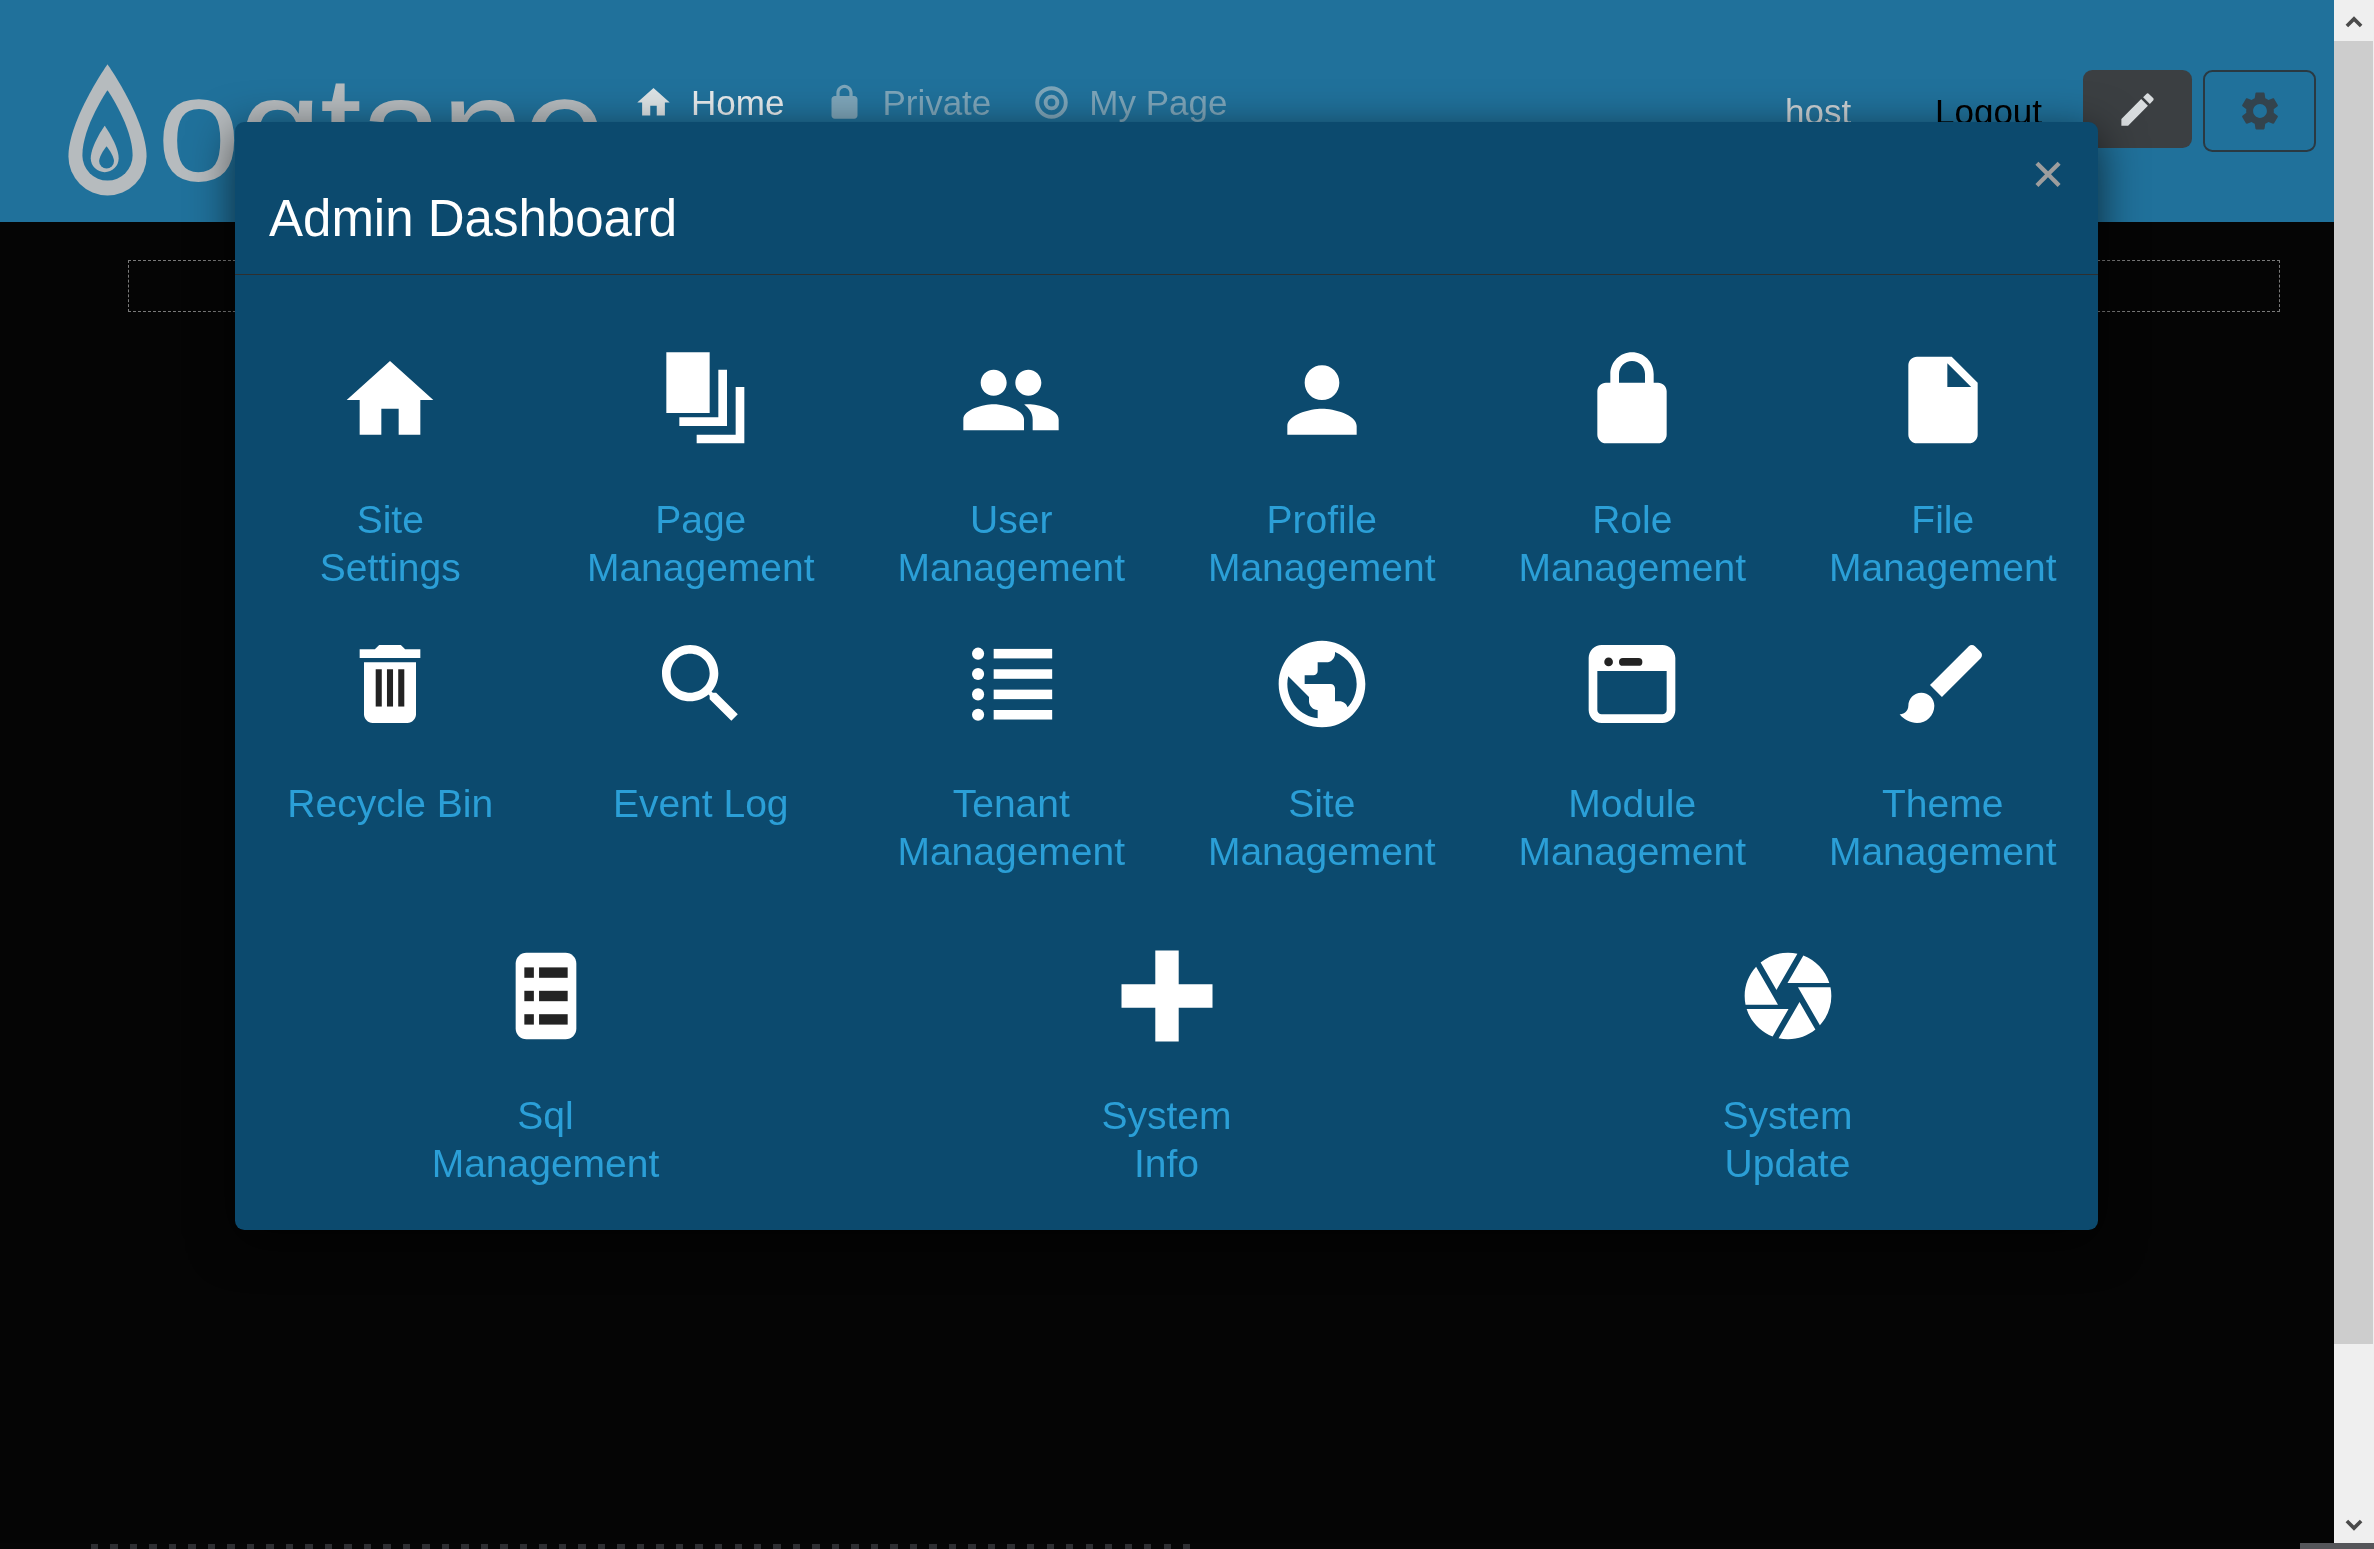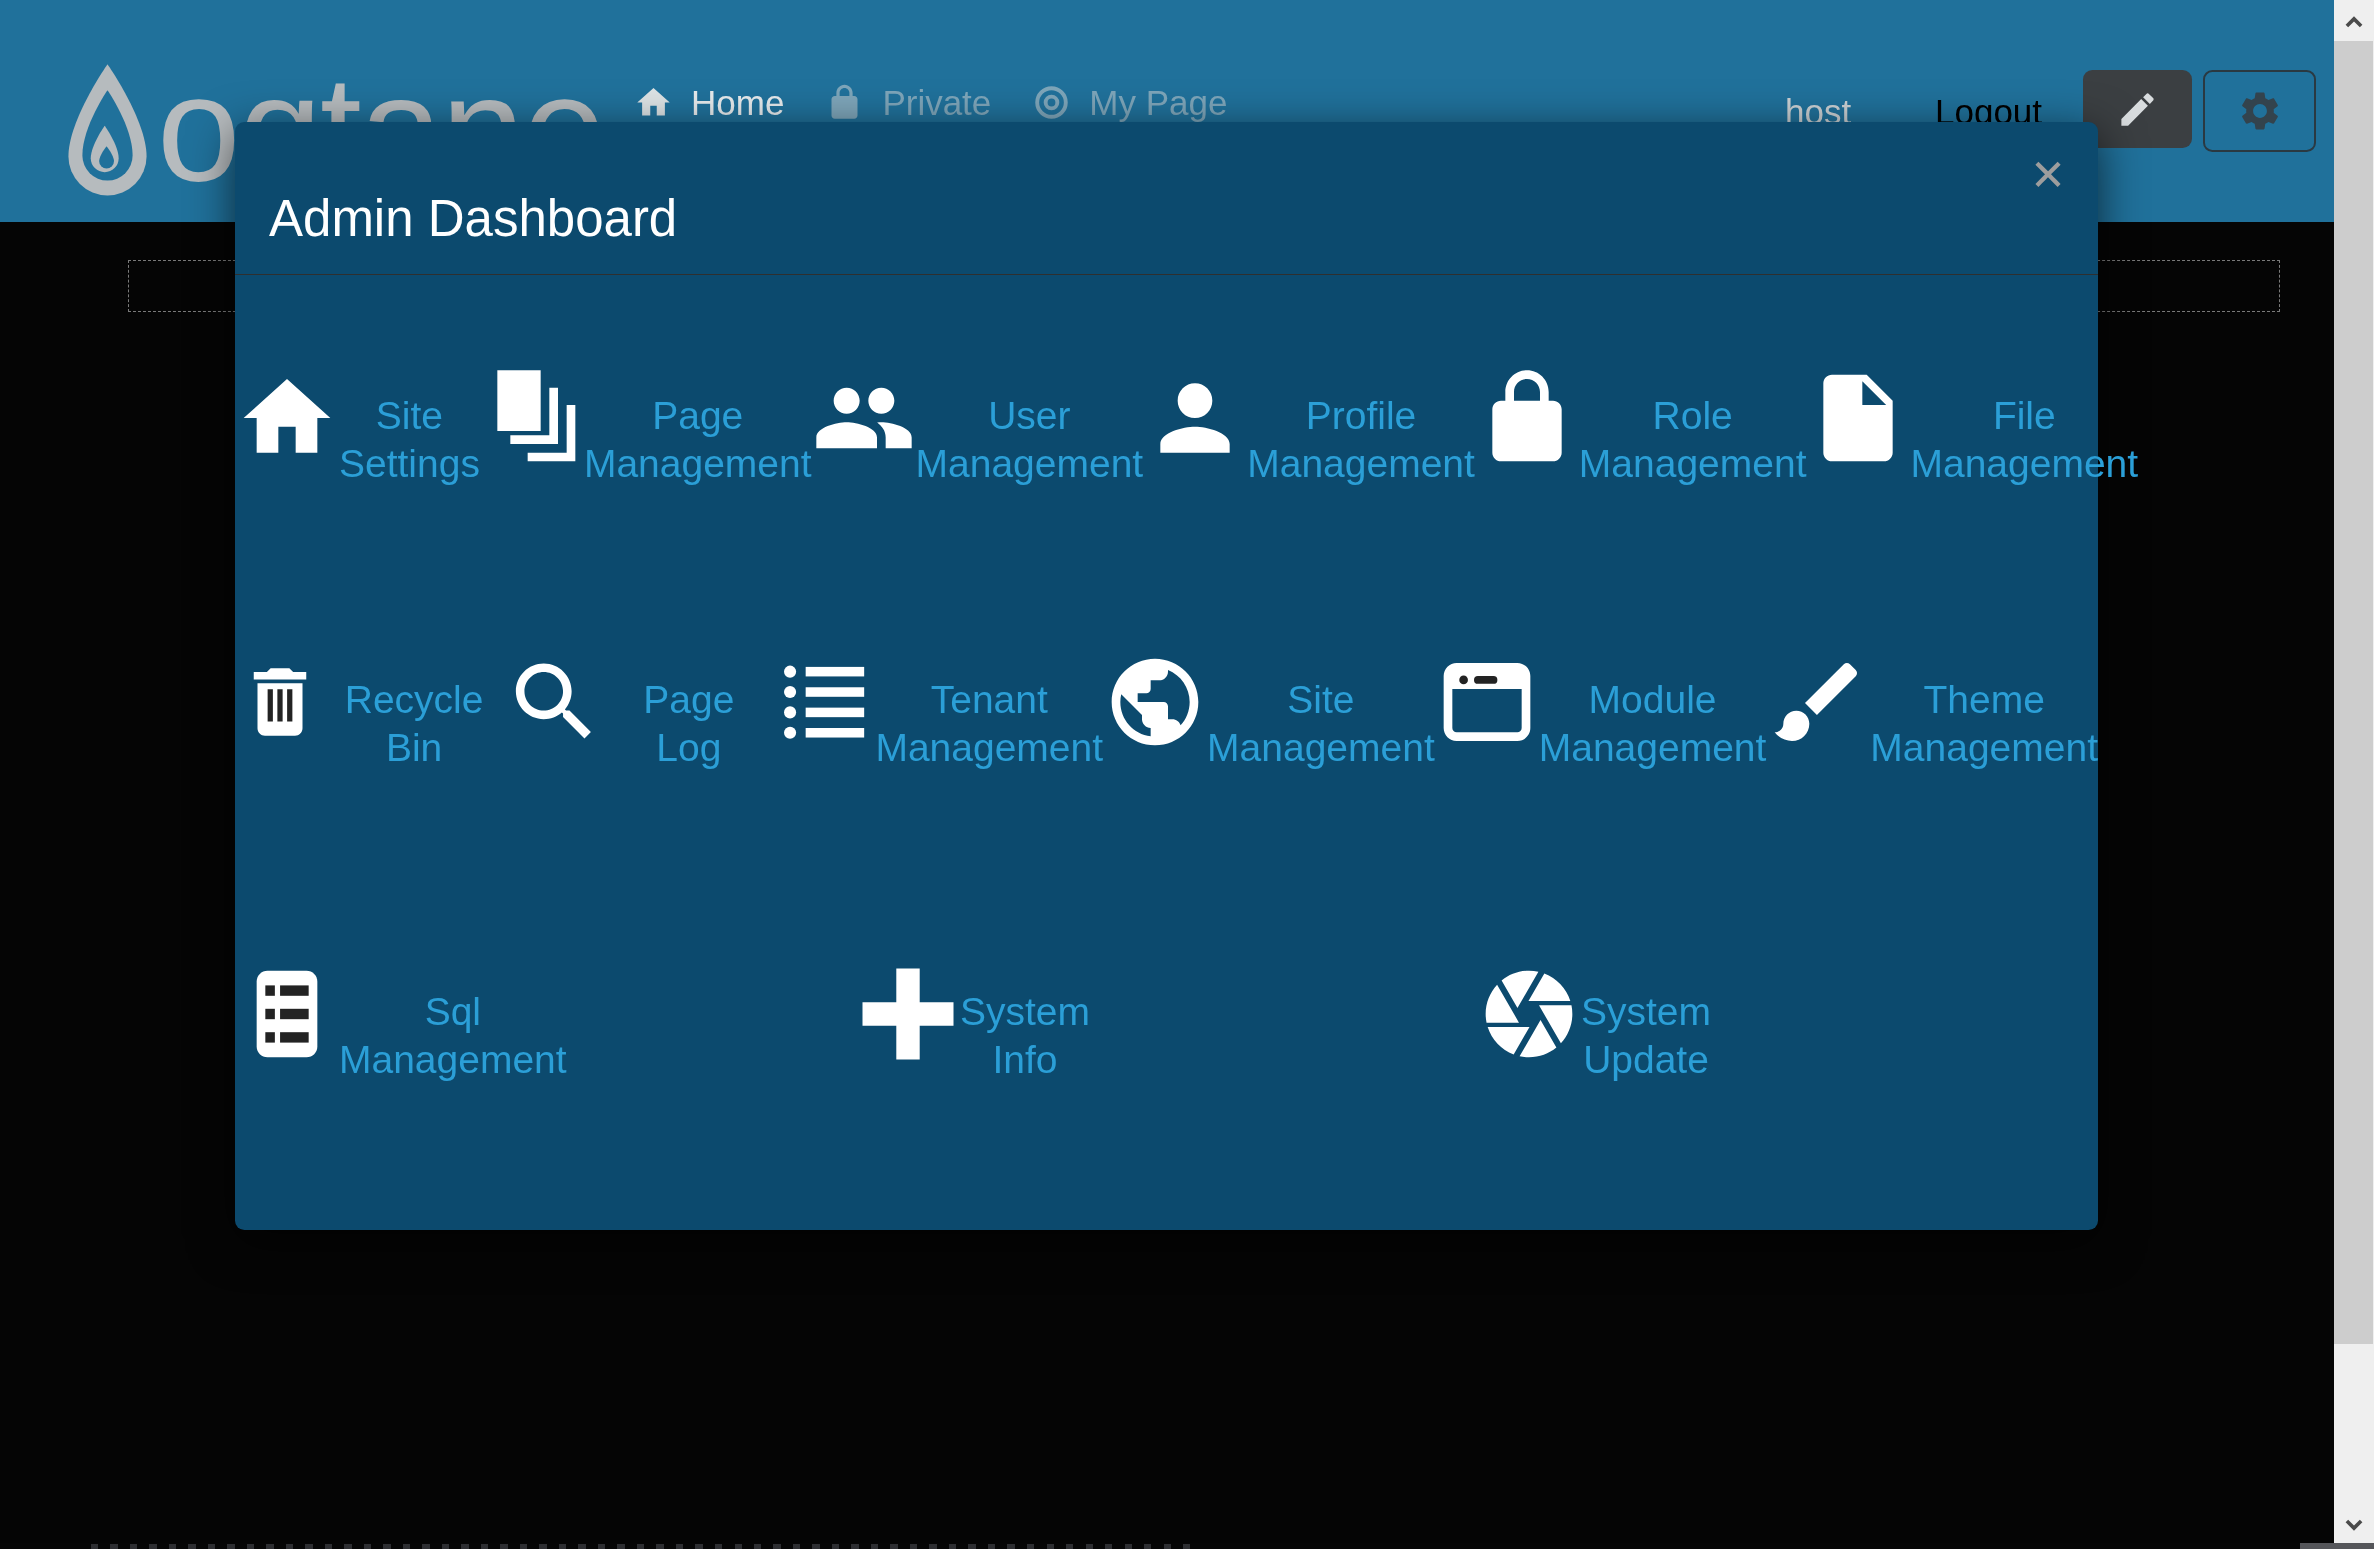--- a/index.html
+++ b/index.html
@@ -34,21 +34,21 @@
                border:1.9px dashed #7a7a7a;}
   
   #modal{position:absolute;left:235px;top:122px;width:1863px;height:1108px;background:#0c4a6e;
          border-radius:9.3px;box-shadow:0 11px 45px rgba(0,0,0,.65);}
   #modal-header{position:absolute;left:0;top:0;right:0;height:152px;border-bottom:0.9px solid #2f2f2f;}
   #modal-title{position:absolute;left:34px;top:67px;font-size:51px;color:#ffffff;}
   #modal-close{position:absolute;right:32px;top:32px;font-size:43px;font-weight:bold;color:#9d9d9d;
                line-height:43px;cursor:pointer;}
   .tile-row{position:absolute;left:0;right:0;display:flex;}
   #row-0{top:226px;} #row-1{top:510px;} #row-2{top:822px;}
-  .tile{flex:1 1 0;display:flex;flex-direction:row;align-items:center;text-decoration:none;cursor:pointer;}
+  .tile{flex:1 1 0;display:flex;flex-direction:column;align-items:center;text-decoration:none;cursor:pointer;}
   .tile .ic{width:104px;height:104px;fill:#ffffff;}
   .tile-label{margin-top:44px;text-align:center;font-size:39px;line-height:48px;color:#2b9fd7;}
   .cut{fill:#232323;}
   
   #scrollbar{position:absolute;left:2334px;top:0;width:41px;height:1549px;background:#efefef;
              border-right:1.9px solid #8a8a8a;box-sizing:border-box;}
   .sb-btn{position:absolute;left:0;width:39px;height:41px;background:#efefef;display:flex;
           align-items:center;justify-content:center;cursor:pointer;}
   .sb-btn .ic{width:28px;height:28px;fill:#4a4a4a;}
   #sb-up{top:0;} #sb-down{top:1505px;}
@@ -187,21 +187,21 @@
         </svg>
         <div class="tile-label">
           <div>Recycle Bin</div>
         </div>
       </a>
       <a class="tile">
         <svg class="ic " viewBox="0 0 24 24">
           <path d="M15.5 14h-.79l-.28-.27C15.41 12.59 16 11.11 16 9.5 16 5.91 13.09 3 9.5 3S3 5.91 3 9.5 5.91 16 9.5 16c1.61 0 3.09-.59 4.23-1.57l.27.28v.79l5 4.99L20.49 19l-4.99-5zm-6 0C7.01 14 5 11.99 5 9.5S7.01 5 9.5 5 14 7.01 14 9.5 11.99 14 9.5 14z"></path>
         </svg>
         <div class="tile-label">
-          <div>Page Log</div>
+          <div>Event Log</div>
         </div>
       </a>
       <a class="tile">
         <svg class="ic " viewBox="0 0 24 24">
           <circle cx="4.4" cy="5" r="1.4"></circle>
           <circle cx="4.4" cy="9.7" r="1.4"></circle>
           <circle cx="4.4" cy="14.4" r="1.4"></circle>
           <circle cx="4.4" cy="19.1" r="1.4"></circle>
           <rect x="8" y="3.9" width="13.5" height="2.2"></rect>
           <rect x="8" y="8.6" width="13.5" height="2.2"></rect>

